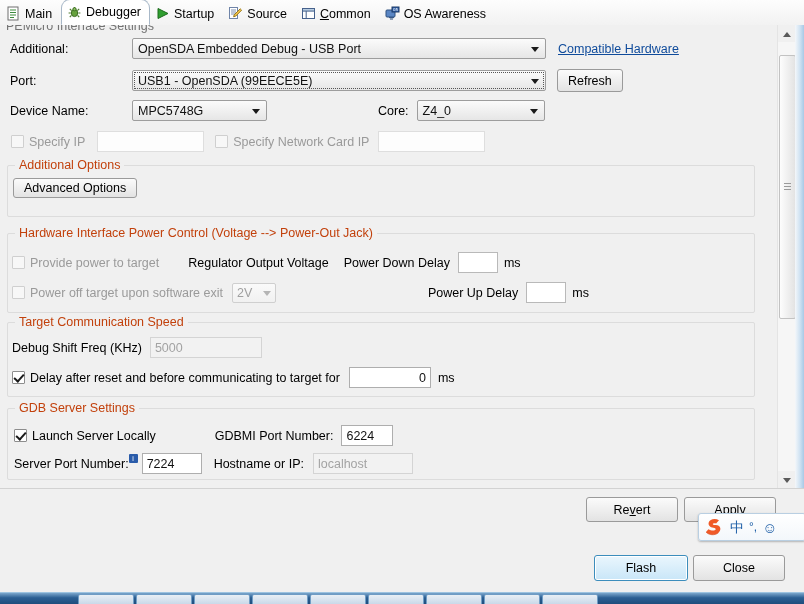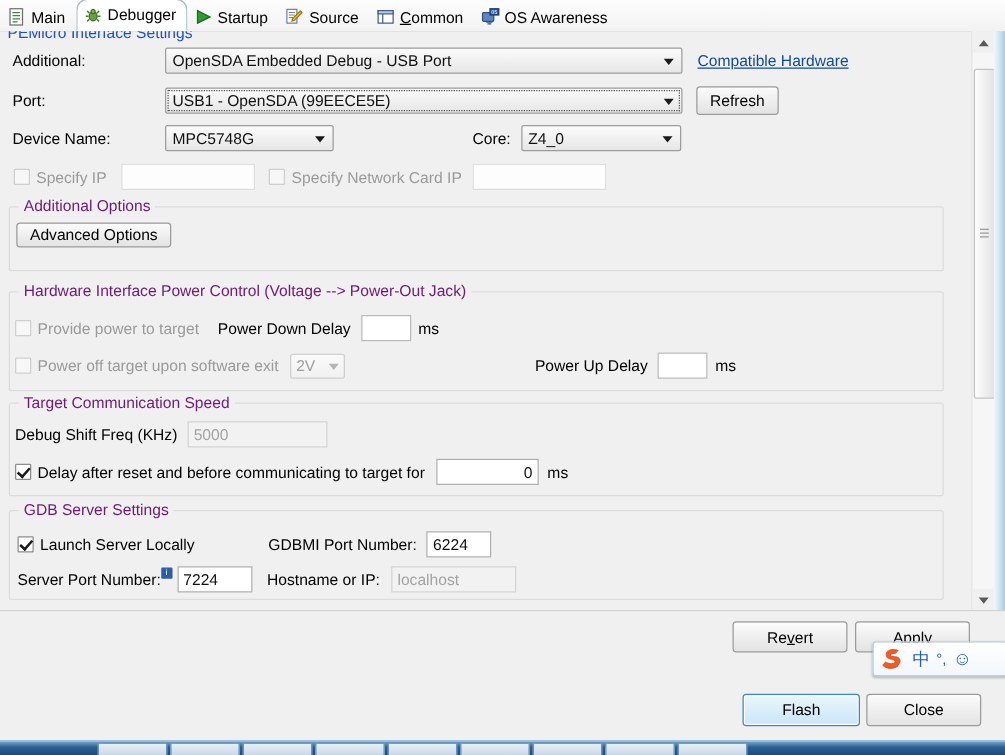--- a/index.html
+++ b/index.html
@@ -23,21 +23,21 @@
   .tab:first-child{border-left:none;}
   .tab.active{background:#fff;border:1px solid #a8b8c8;border-bottom:1px solid #fff;
     border-top-left-radius:9px;border-top-right-radius:9px;height:24px;z-index:3;}
   .tab.inact{background:transparent;border-right:1px solid transparent;}
   .tab .tlabel u{text-decoration:underline;}
   .ticon{width:15px;height:15px;display:inline-block;flex:0 0 auto;position:relative;}
 
   
   .panel{position:absolute;left:0;top:25px;width:804px;height:463px;background:#f0f0f0;}
   .scrollarea{position:absolute;left:0;top:0;width:762px;height:463px;overflow:hidden;}
-  .clip-top{position:absolute;left:6px;top:-6px;font-size:12.5px;color:#1d4ed8;}
+  .clip-top{position:absolute;left:6px;top:-6px;font-size:12.5px;color:#737373;}
 
   .row{position:absolute;display:flex;align-items:center;}
   .lbl{font-size:12.5px;color:#000;white-space:nowrap;}
   .lbl.dis{color:#9a9a9a;}
 
   
   .combo{position:relative;height:21px;box-sizing:border-box;
     background:linear-gradient(#fbfbfb,#e6e6e6);
     border:1px solid #9d9d9d;border-radius:2px;
     display:flex;align-items:center;padding:0 20px 0 5px;
@@ -70,21 +70,21 @@
   
   .cb{width:13px;height:13px;box-sizing:border-box;background:#fff;border:1px solid #8d8d8d;
     position:relative;flex:0 0 auto;border-radius:1px;}
   .cb.dis{background:#f7f7f7;border-color:#cfcfcf;}
   .cb.on:after{content:"";position:absolute;left:3px;top:0px;width:4px;height:8px;
     border:solid #1a1a1a;border-width:0 2px 2px 0;transform:rotate(42deg);}
 
   
   .grp{position:absolute;box-sizing:border-box;border:1px solid #dcdcdc;border-radius:2px;}
   .grp .gtitle{position:absolute;left:7px;top:-8px;background:#f0f0f0;padding:0 4px;
-    font-size:12.5px;color:#701a75;white-space:nowrap;}
+    font-size:12.5px;color:#c2410c;white-space:nowrap;}
 
   .link{font-size:12.5px;color:#0f4b9b;text-decoration:underline;cursor:pointer;}
 
   
   .vsb{position:absolute;right:9px;top:0px;width:17px;height:463px;background:#f6f6f6;
     border-left:1px solid #e4e4e4;}
   .vsb .arrow{position:absolute;left:0;width:17px;height:17px;background:#f0f0f0;}
   .vsb .arrow.up{top:0;}
   .vsb .arrow.down{bottom:0;}
   .vsb .arrow i{position:absolute;left:5px;top:7px;width:0;height:0;
@@ -244,20 +244,21 @@
         <span class="gtitle">Additional Options</span>
         <button class="btn" style="position:absolute;left:5px;top:12px;">Advanced Options</button>
       </div>
 
       <div class="grp" style="left:7px;top:208px;width:748px;height:80px;">
         <span class="gtitle">Hardware Interface Power Control (Voltage --&gt; Power-Out Jack)</span>
 
         <div class="row" style="left:4px;top:18px;">
           <span class="cb dis"></span>
           <span class="lbl dis" style="margin-left:5px;">Provide power to target</span>
+          <span class="lbl" style="margin-left:29px;">Regulator Output Voltage</span>
           <span class="lbl" style="margin-left:15px;">Power Down Delay</span>
           <span class="tin empty" style="width:40px;margin-left:8px;">
               <span></span>
             </span>
           <span class="lbl" style="margin-left:6px;">ms</span>
         </div>
 
         <div class="row" style="left:4px;top:48px;">
           <span class="cb dis"></span>
           <span class="lbl dis" style="margin-left:5px;">Power off target upon software exit</span>

